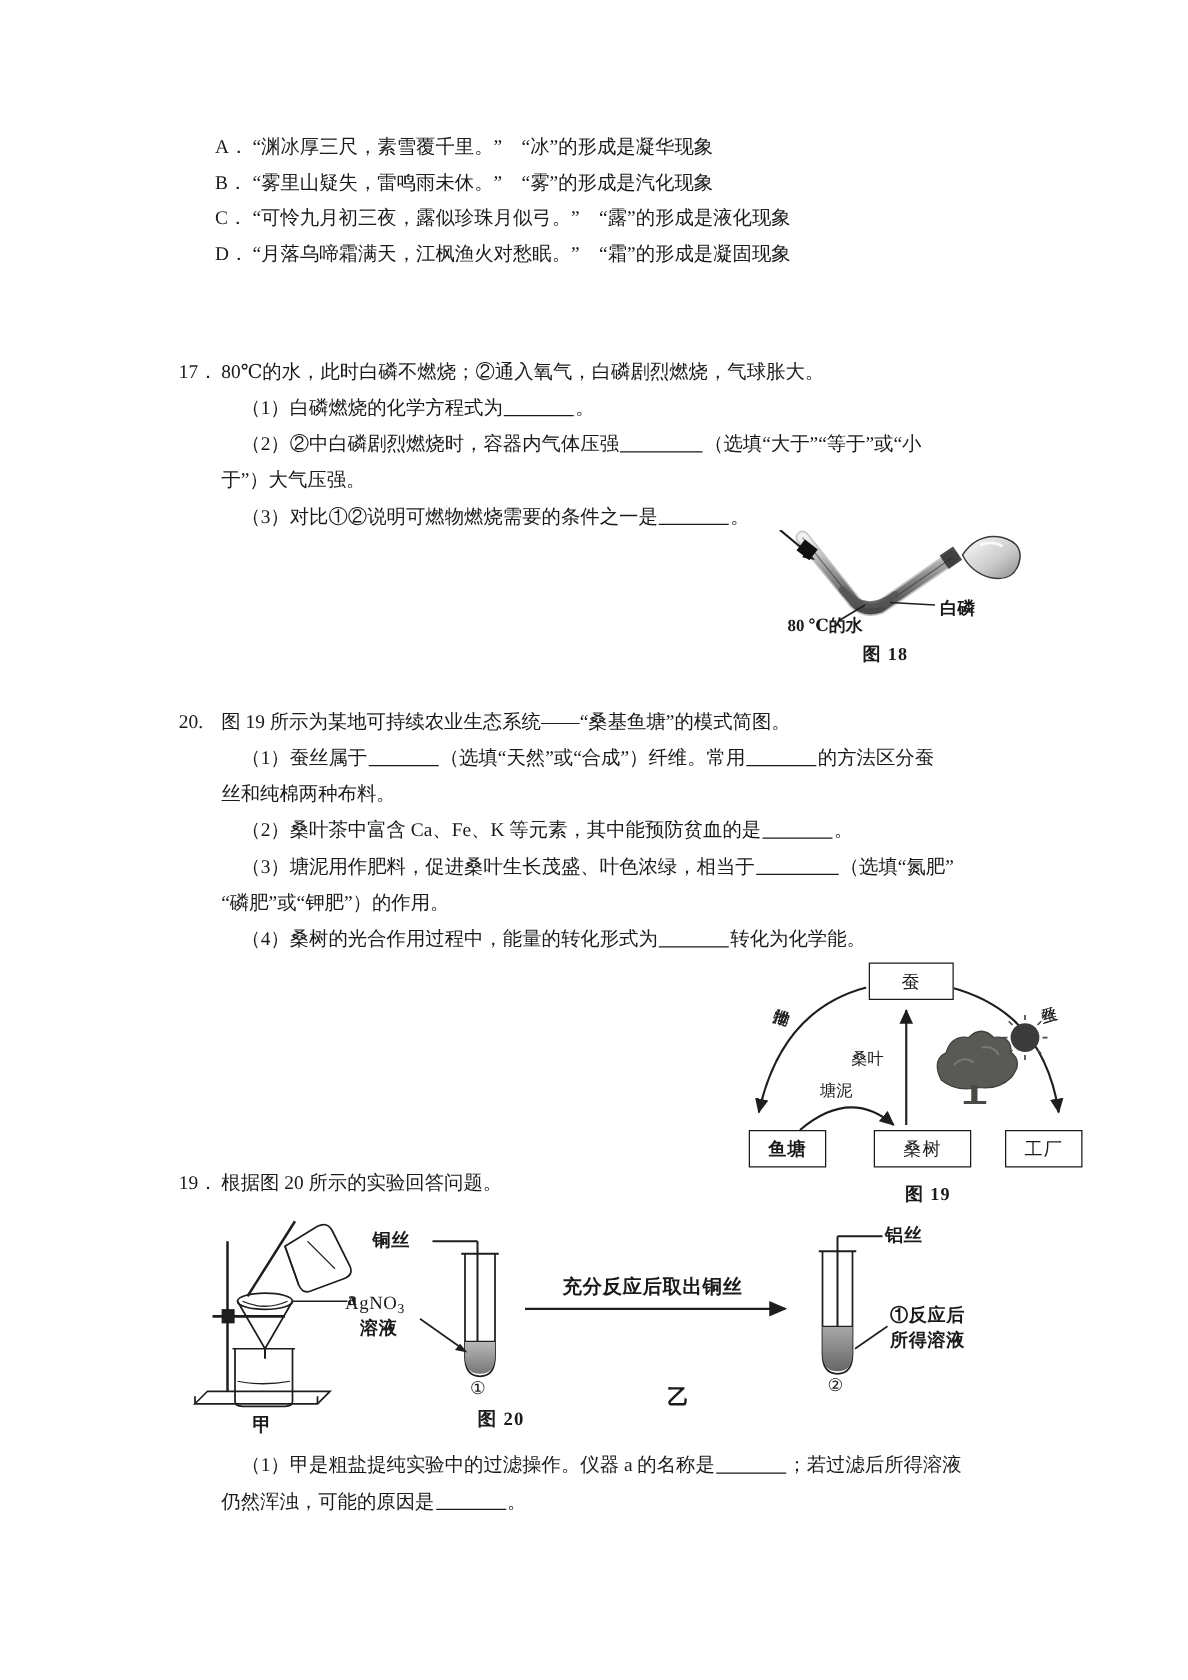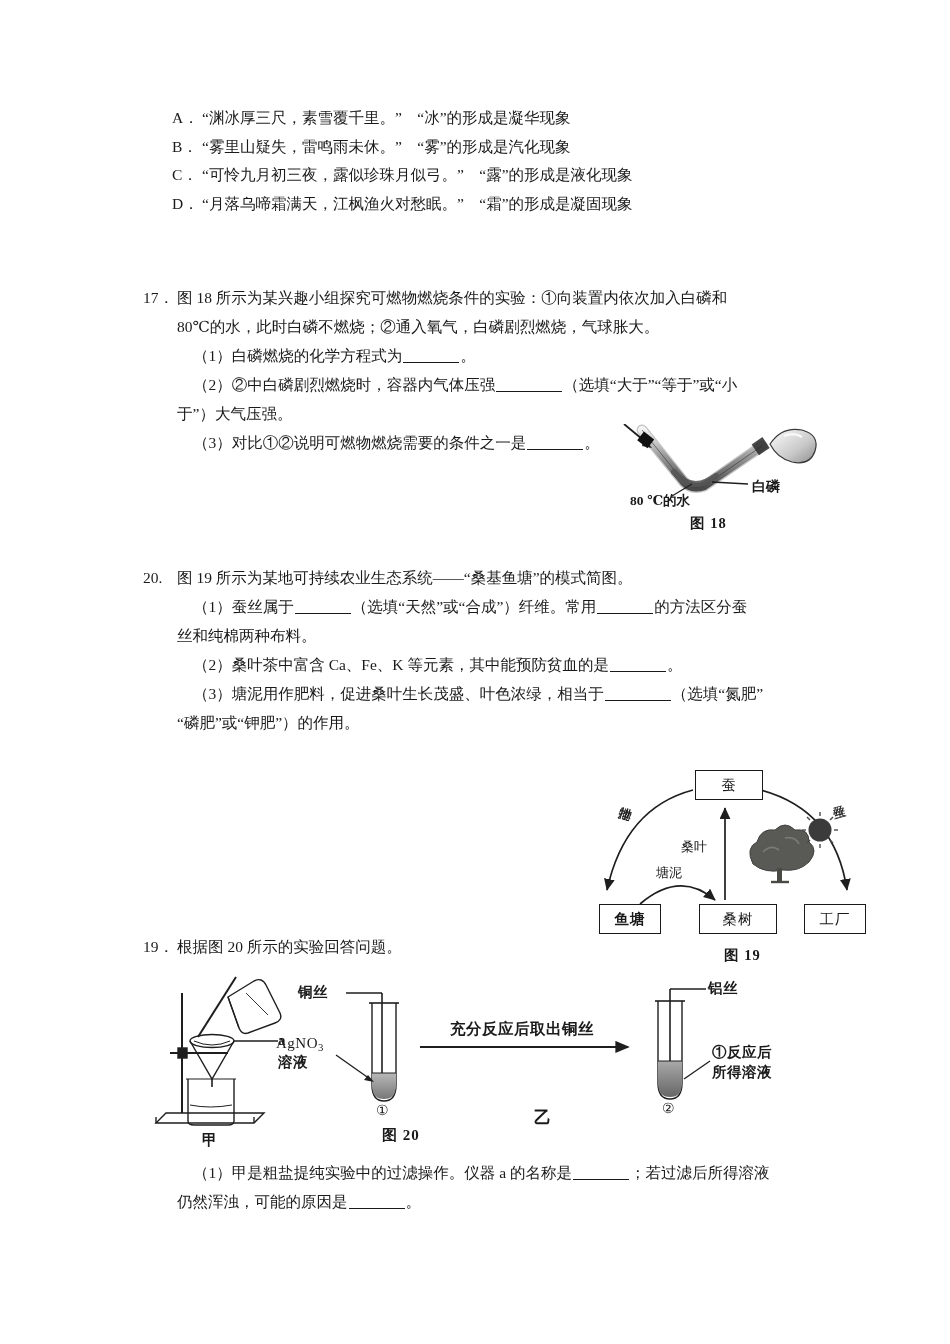--- a/index.html
+++ b/index.html
@@ -207,21 +207,20 @@
     <div class="opt-row">
       <span class="opt-letter">D．</span>
       <span class="opt-text">“月落乌啼霜满天，江枫渔火对愁眠。”　“霜”的形成是凝固现象</span>
     </div>
   </div>
 
 
   <div class="q" style="left:143px; top:283px; width:700px;">
     <div class="q-num">17．</div>
     <div class="q-body">
-      <div class="para">图 18 所示为某兴趣小组探究可燃物燃烧条件的实验：①向装置内依次加入白磷和</div>
       <div class="para">80℃的水，此时白磷不燃烧；②通入氧气，白磷剧烈燃烧，气球胀大。</div>
       <div class="sub-para">
         <span>（1）白磷燃烧的化学方程式为</span><span class="blank"></span><span>。</span>
       </div>
       <div class="sub-para">
         <span>（2）②中白磷剧烈燃烧时，容器内气体压强</span><span class="blank w70"></span><span>（选填“大于”“等于”或“小</span>
       </div>
       <div class="para">于”）大气压强。</div>
       <div class="sub-para">
         <span>（3）对比①②说明可燃物燃烧需要的条件之一是</span><span class="blank"></span><span>。</span>
@@ -276,20 +275,23 @@
         <span>（1）蚕丝属于</span><span class="blank"></span><span>（选填“天然”或“合成”）纤维。常用</span><span class="blank"></span><span>的方法区分蚕</span>
       </div>
       <div class="para">丝和纯棉两种布料。</div>
       <div class="sub-para">
         <span>（2）桑叶茶中富含 Ca、Fe、K 等元素，其中能预防贫血的是</span><span class="blank"></span><span>。</span>
       </div>
       <div class="sub-para">
         <span>（3）塘泥用作肥料，促进桑叶生长茂盛、叶色浓绿，相当于</span><span class="blank w70"></span><span>（选填“氮肥”</span>
       </div>
       <div class="para">“磷肥”或“钾肥”）的作用。</div>
+      <div class="sub-para">
+        <span>（4）桑树的光合作用过程中，能量的转化形式为</span><span class="blank"></span><span>转化为化学能。</span>
+      </div>
     </div>
   </div>
 
   <div class="fig19">
     <svg width="300" height="175" viewBox="0 0 300 175">
       <defs>
         <marker id="ar19" markerWidth="9" markerHeight="9" refX="6.5" refY="3.2" orient="auto">
           <path d="M0,0 L7,3.2 L0,6.4 z" fill="#1e1e1e"></path>
         </marker>
       </defs>
@@ -425,21 +427,21 @@
       </g>
     </svg>
 
     
     <div class="lbl" style="left:128px; top:57px; font-size:15px;">a</div>
     <div class="cap" style="left:52px; top:156px;">甲</div>
 
     
     <div class="lbl" style="left:148px; top:8px;">铜丝</div>
     <div class="lbl" style="left:126px; top:60px; font-family:'Liberation Serif',serif; font-weight:normal; font-size:15px;">AgNO<span class="sub">3</span></div>
-    <div class="lbl" style="left:128px; top:78px;">溶液</div>
+    <div class="lbl" style="left:138px; top:78px;">溶液</div>
     <div class="circnum" style="left:226px; top:127px;">①</div>
     <div class="cap" style="left:232px; top:151px;">图 20</div>
 
     <div class="lbl" style="left:300px; top:44px; font-size:15.5px;">充分反应后取出铜丝</div>
     <div class="cap" style="left:384px; top:131px; font-size:17px;">乙</div>
 
     
     <div class="lbl" style="left:558px; top:4px;">铝丝</div>
     <div class="lbl" style="left:562px; top:68px;">①反应后</div>
     <div class="lbl" style="left:562px; top:88px;">所得溶液</div>

